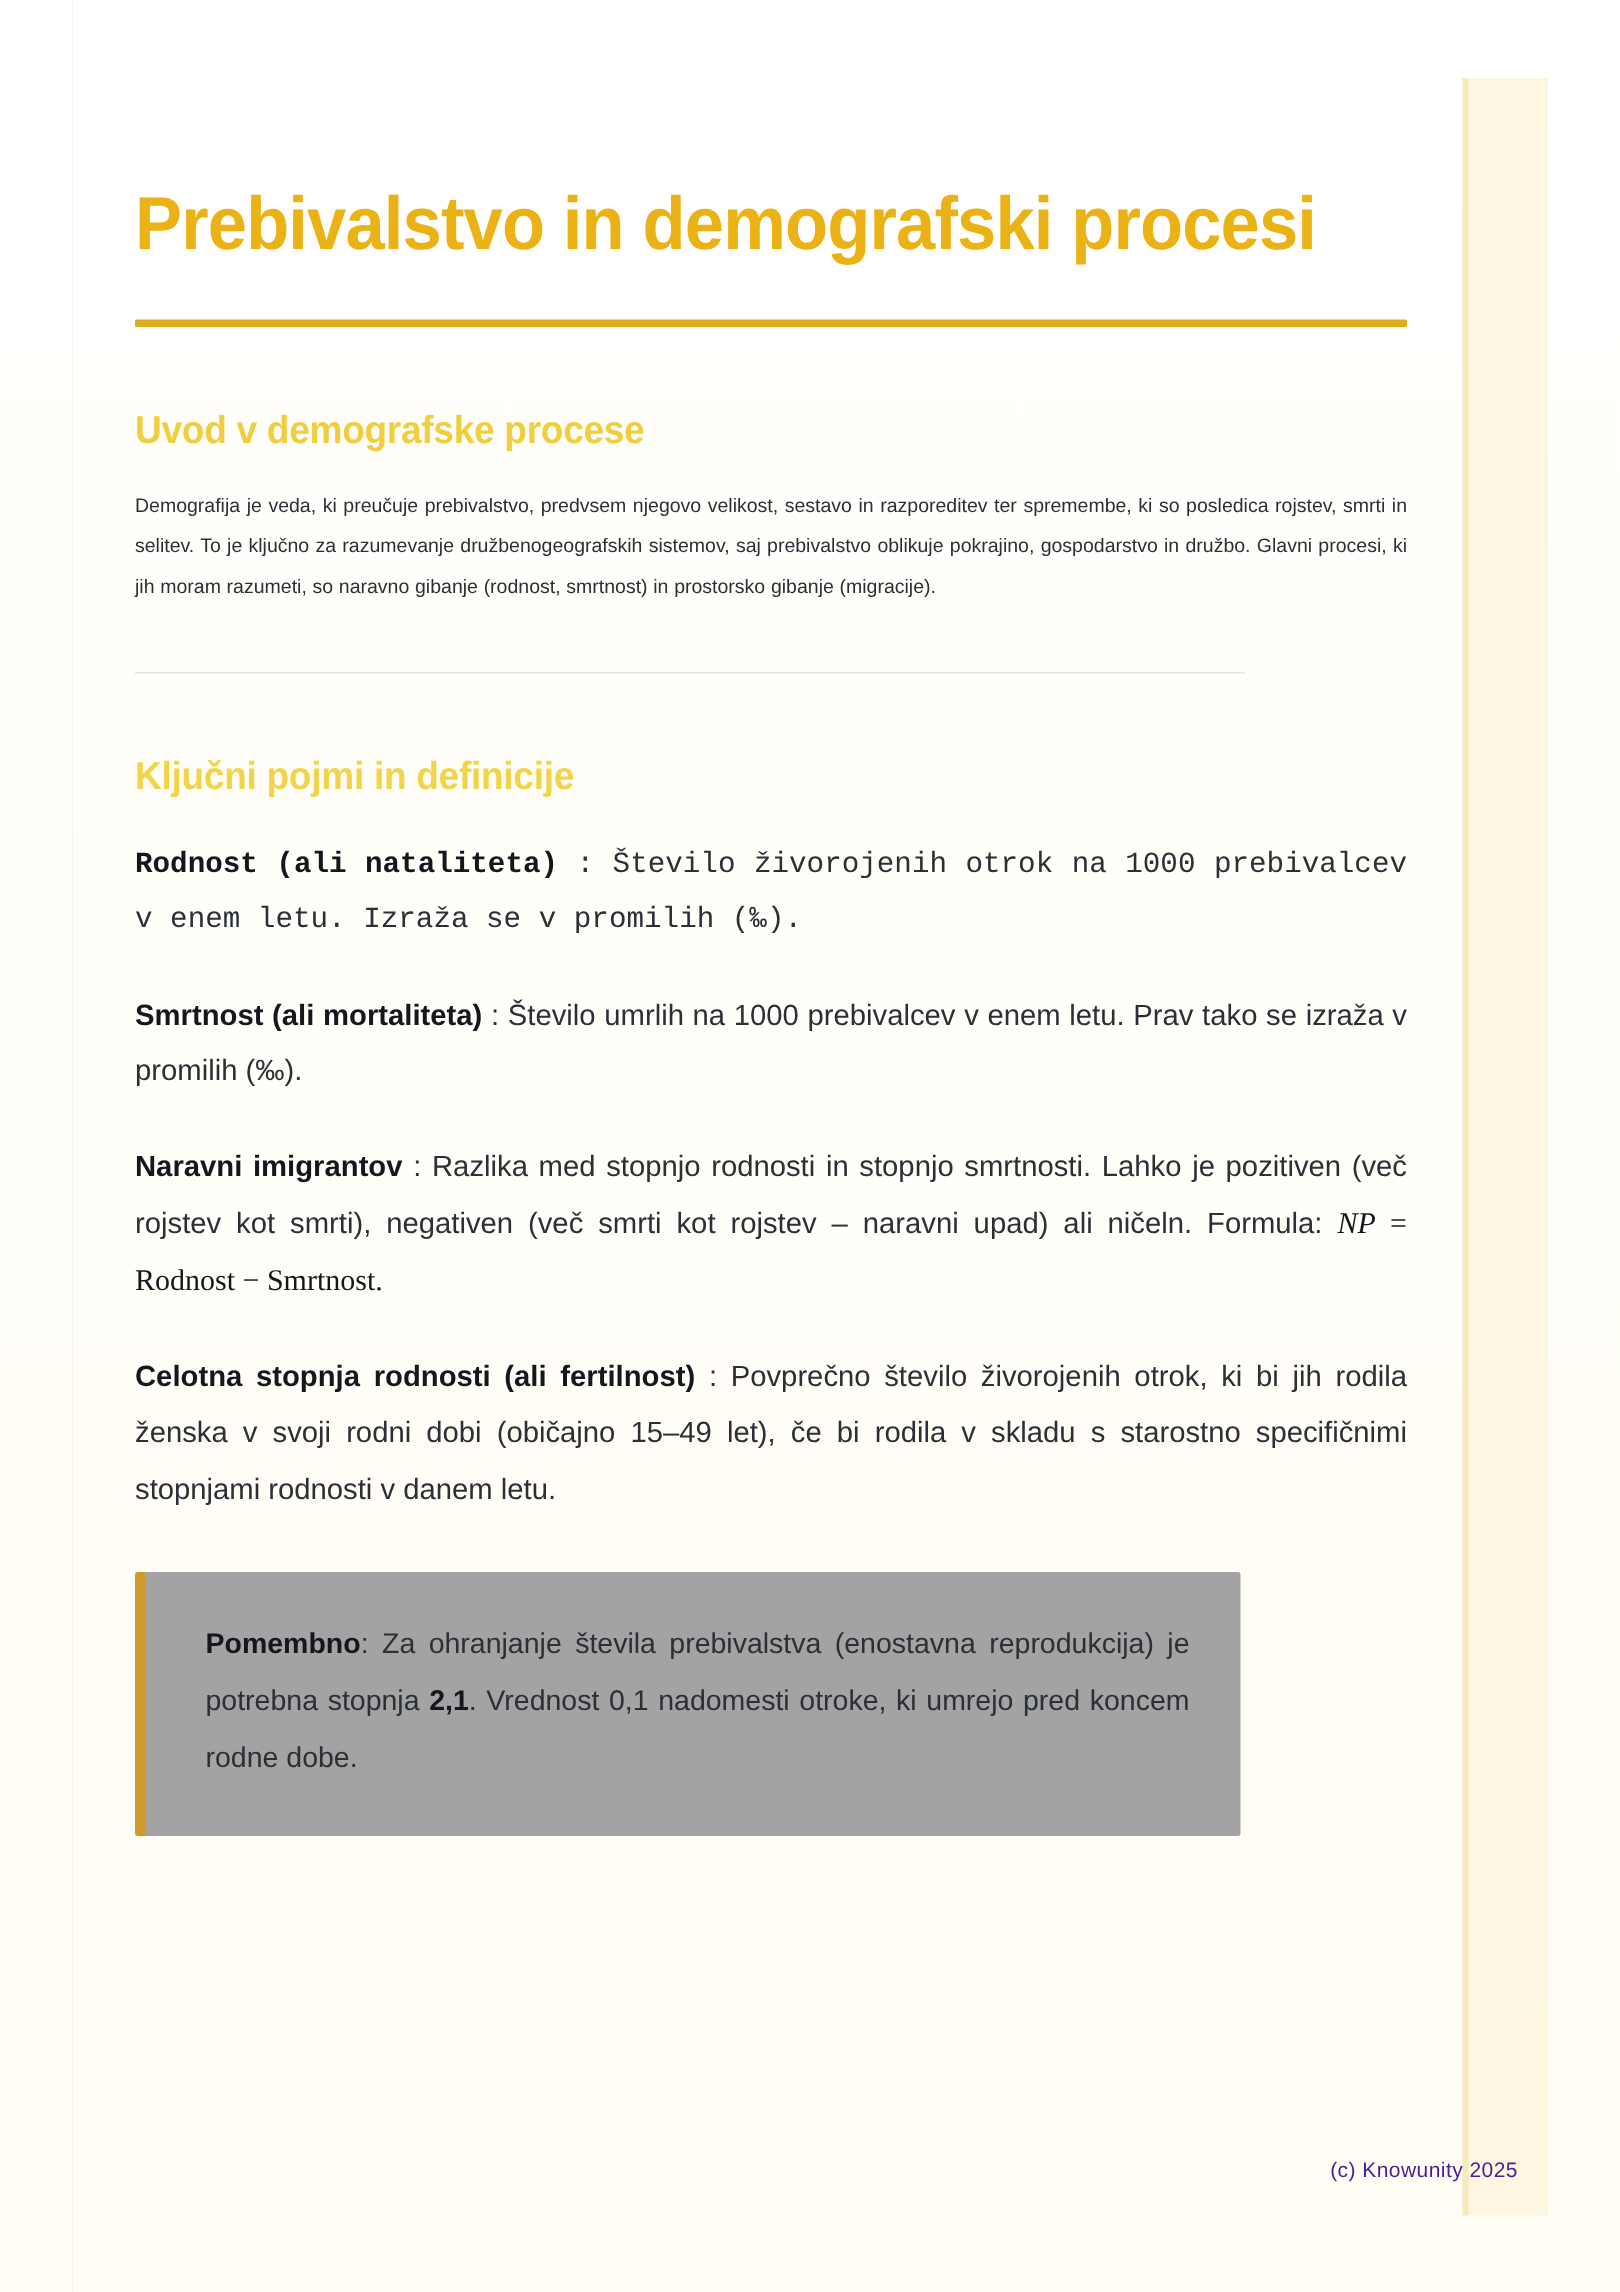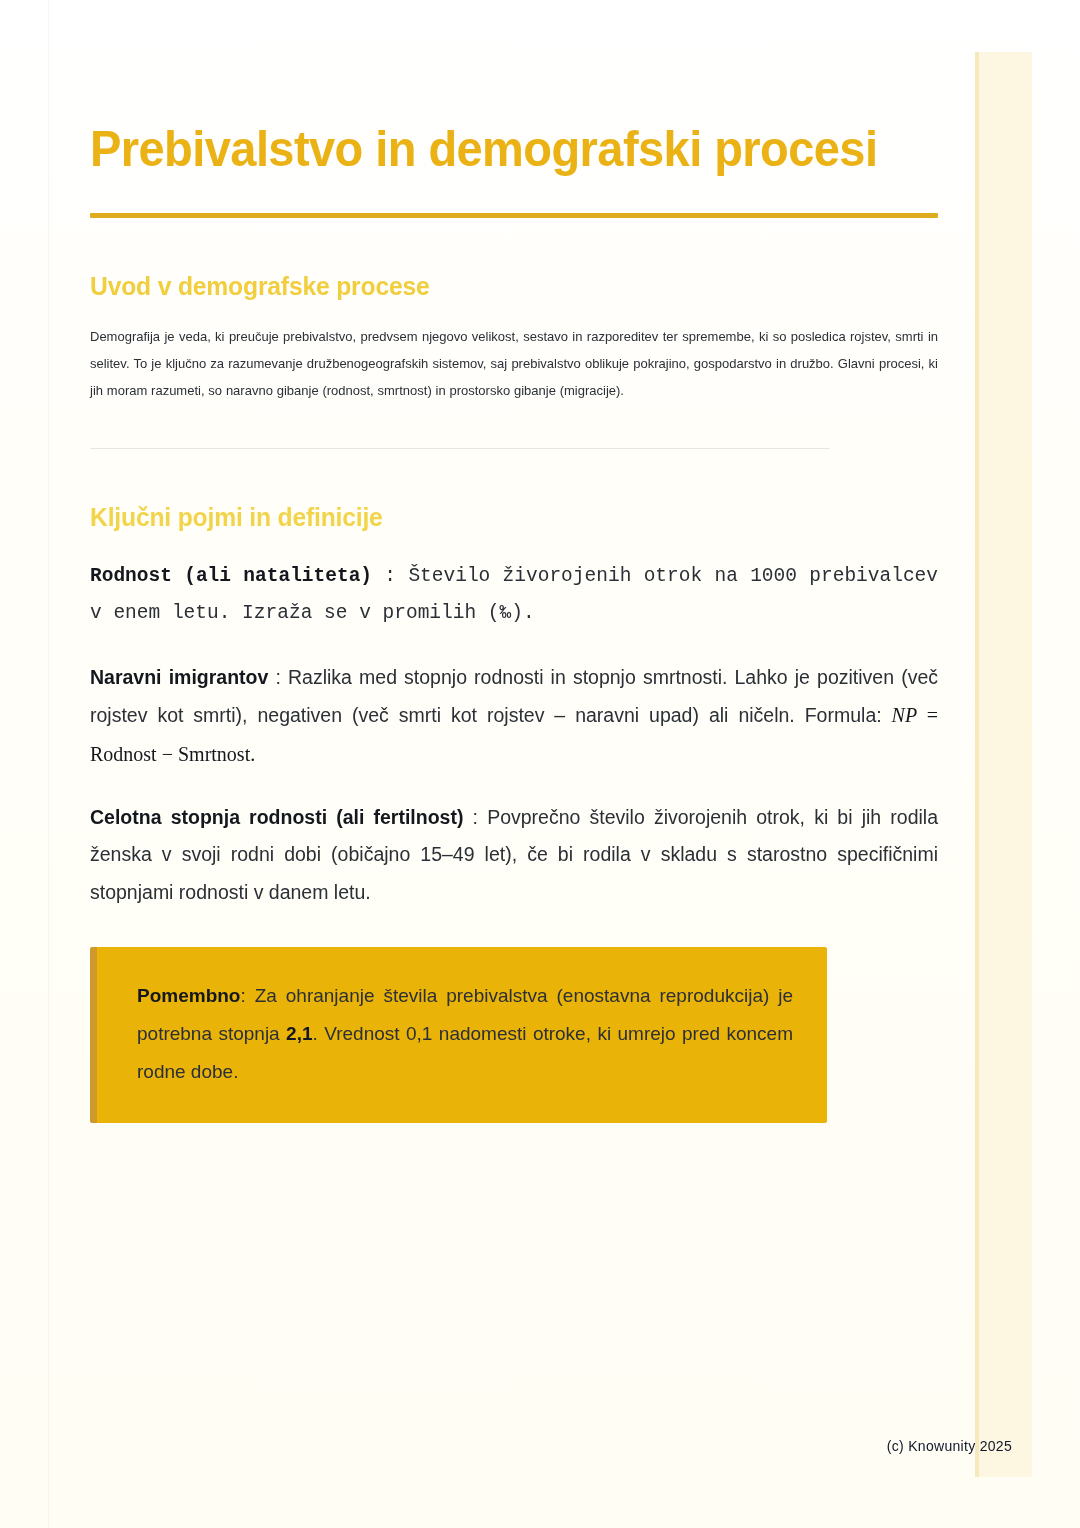--- a/index.html
+++ b/index.html
@@ -125,42 +125,42 @@
     margin-top: 44px;
     width: 740px;
     height: 1px;
     background: #E6E6E4;
   }
 
   
   .callout {
     margin-top: 36px;
     width: 737px;
-    background: #eab308;
+    background: #a3a3a3;
     border-left: 7px solid #CE9A2B;
     border-radius: 2px;
     box-sizing: border-box;
     padding: 30px 34px 32px 40px;
   }
   .callout p {
     margin: 0;
     font-size: 19px;
     line-height: 2.0;
     color: #2B2F36;
     text-align: justify;
   }
   .callout .lead { font-weight: bold; color: #14181E; }
   .callout .num { font-weight: bold; color: #14181E; }
 
   .watermark {
     position: absolute;
     right: 68px;
     top: 1438px;
     font-size: 14px;
-    color: #0f172a;
+    color: #4c1d95;
     letter-spacing: 0.3px;
     white-space: nowrap;
   }
 </style>
 </head>
 <body>
 
 <div id="page-bg"></div>
 <div id="edge-rule-left"></div>
 <div id="side-band"></div>
@@ -175,20 +175,23 @@
   <p class="body-text">Demografija je veda, ki preučuje prebivalstvo, predvsem njegovo velikost, sestavo in razporeditev ter spremembe, ki so posledica rojstev, smrti in selitev. To je ključno za razumevanje družbenogeografskih sistemov, saj prebivalstvo oblikuje pokrajino, gospodarstvo in družbo. Glavni procesi, ki jih moram razumeti, so naravno gibanje (rodnost, smrtnost) in prostorsko gibanje (migracije).</p>
 
   <div class="divider"></div>
 
   <h2 class="section-heading tone-deep">Ključni pojmi in definicije</h2>
 
   <p class="definition first">
     <span class="term">Rodnost (ali nataliteta)</span><span> : </span><span>Število živorojenih otrok na 1000 prebivalcev v enem letu. Izraža se v promilih (‰).</span>
   </p>
 
+  <p class="definition">
+    <span class="term">Smrtnost (ali mortaliteta)</span><span> : </span><span>Število umrlih na 1000 prebivalcev v enem letu. Prav tako se izraža v promilih (‰).</span>
+  </p>
 
   <p class="definition">
     <span class="term">Naravni imigrantov</span><span> : </span><span>Razlika med stopnjo rodnosti in stopnjo smrtnosti. Lahko je pozitiven (več rojstev kot smrti), negativen (več smrti kot rojstev – naravni upad) ali ničeln. Formula: </span><span class="math"><span class="mvar">NP</span><span> = Rodnost − Smrtnost.</span></span>
   </p>
 
   <p class="definition">
     <span class="term">Celotna stopnja rodnosti (ali fertilnost)</span><span> : </span><span>Povprečno število živorojenih otrok, ki bi jih rodila ženska v svoji rodni dobi (običajno 15–49 let), če bi rodila v skladu s starostno specifičnimi stopnjami rodnosti v danem letu.</span>
   </p>
 
   <div class="callout">

